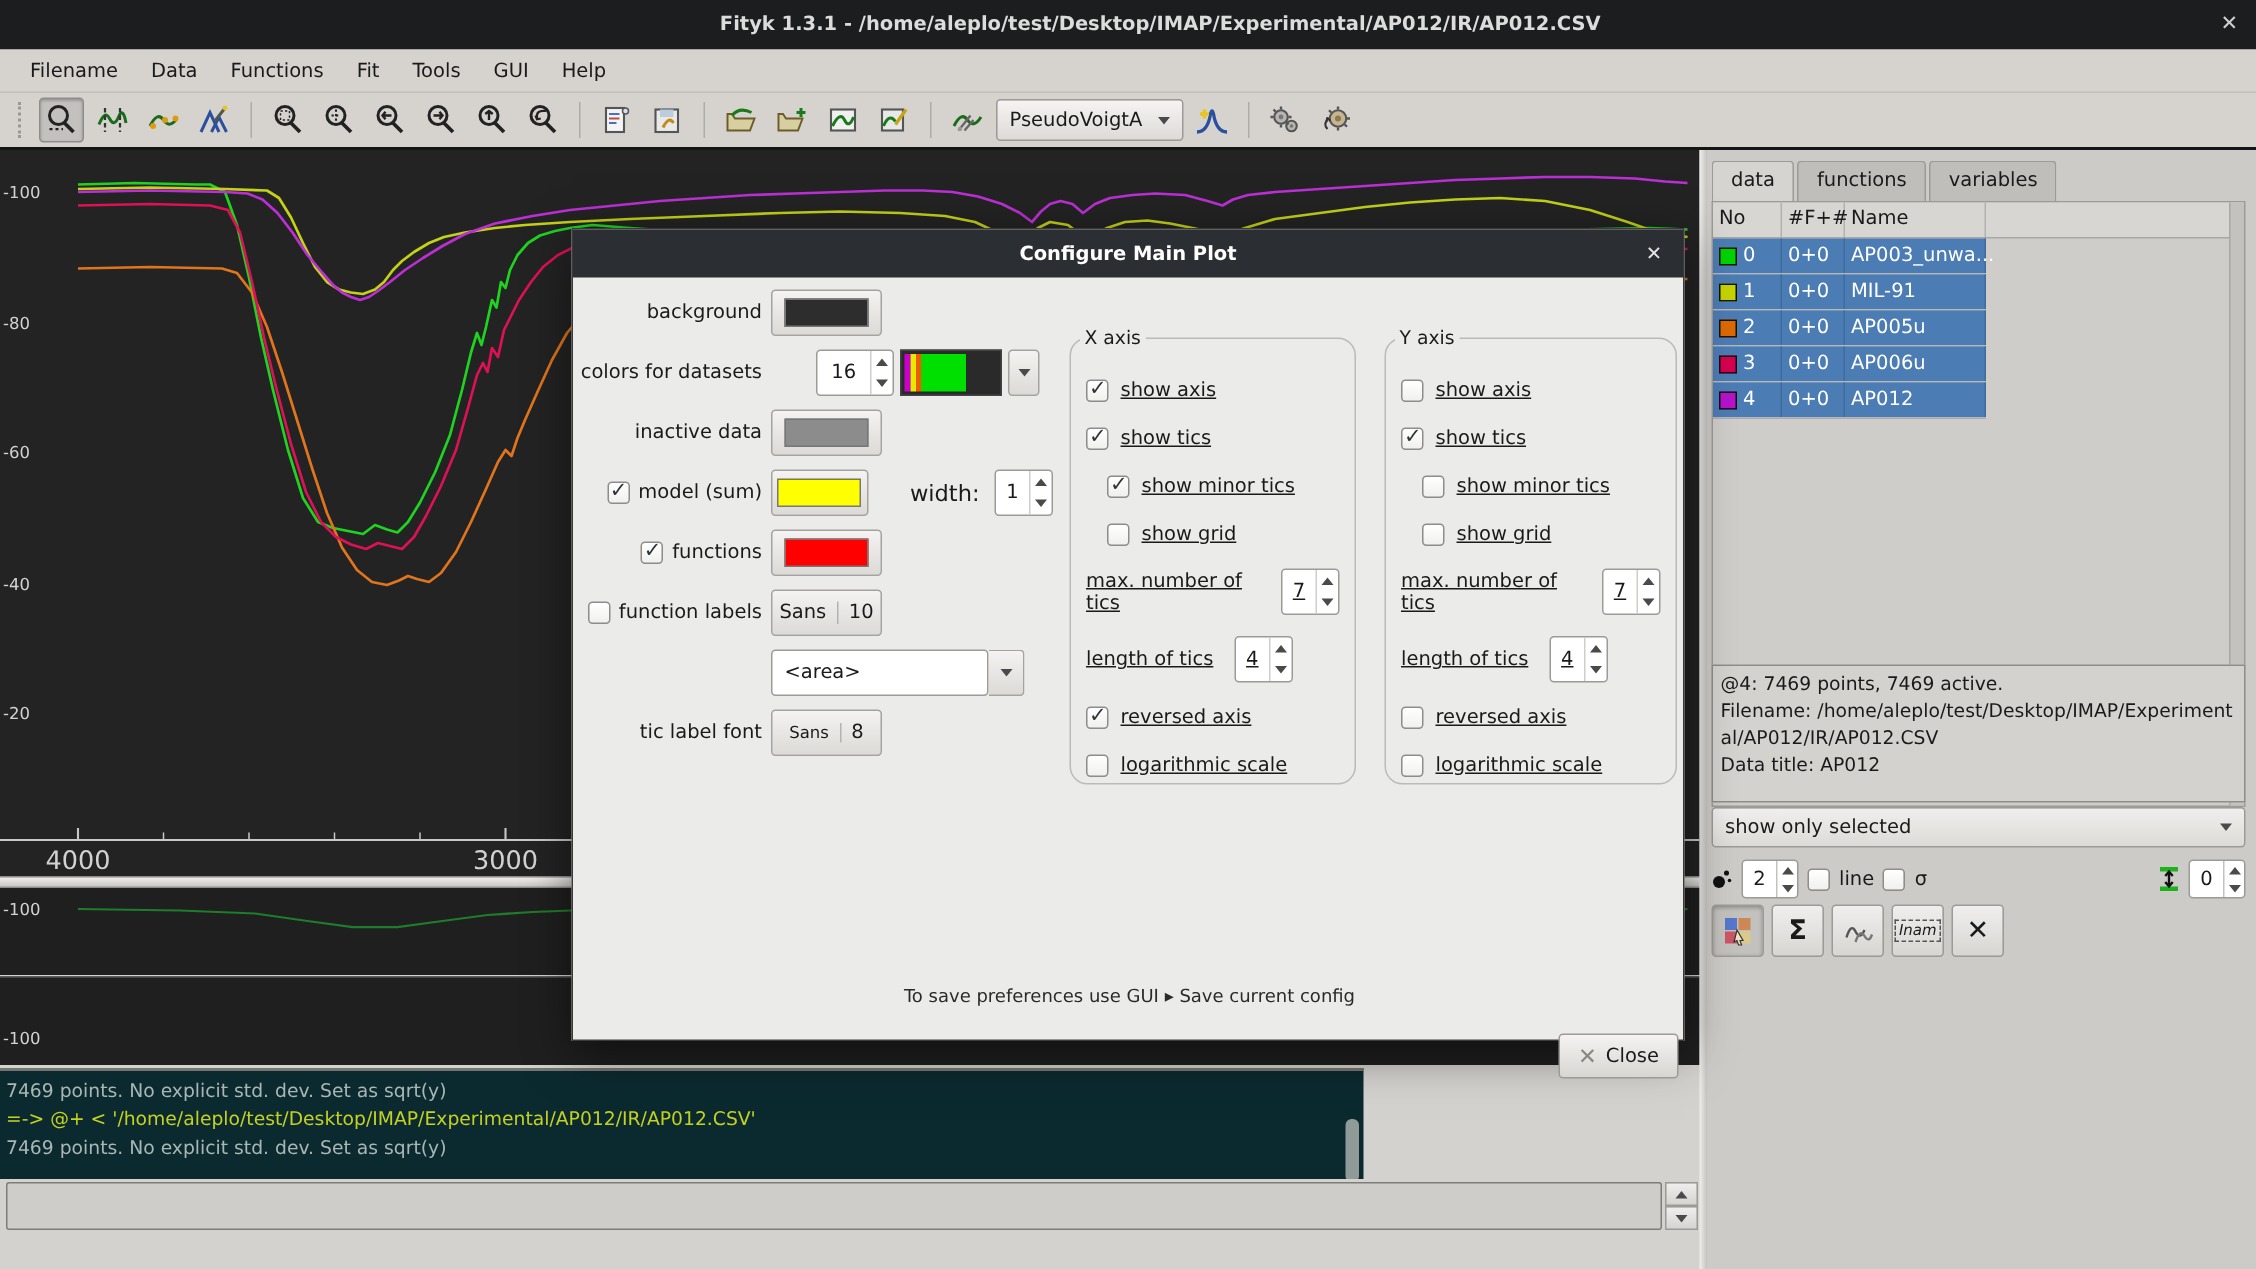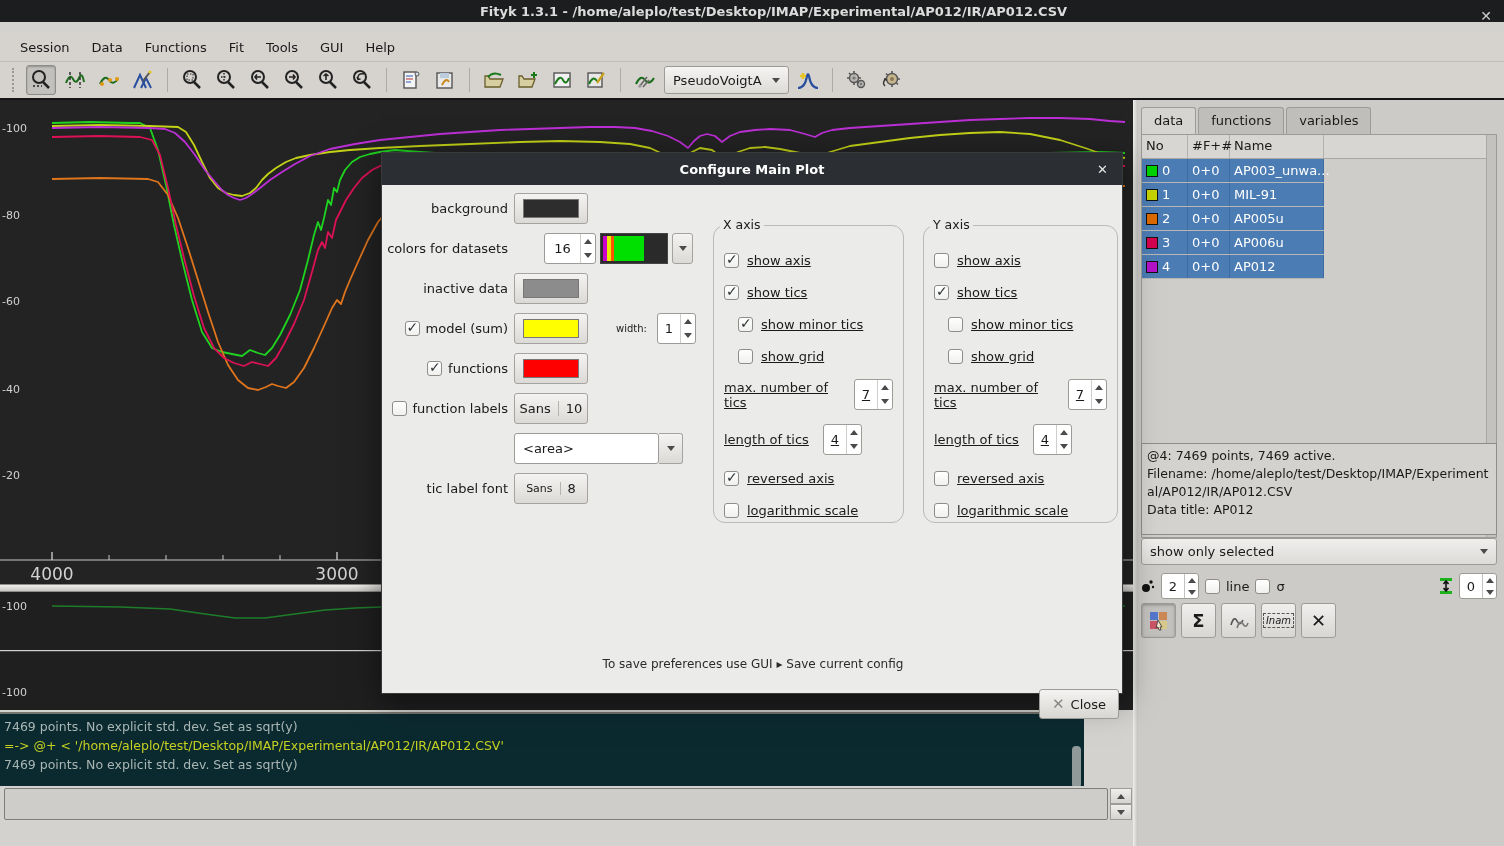--- a/index.html
+++ b/index.html
@@ -1,21 +1,21 @@
 <!DOCTYPE html>
 <html><head>
 <meta charset="utf-8">
 <style>
   * { margin:0; padding:0; box-sizing:border-box; }
   html,body { width:1504px; height:846px; overflow:hidden; }
   body { font-family:"DejaVu Sans", sans-serif; font-size:13px; color:#1a1a1a; background:#d4d2cf; }
   .app { position:relative; width:1504px; height:846px; background:#d4d2cf; }
 
   
-  .titlebar { position:absolute; left:0; top:0; width:1504px; height:22px; background:#1b1d1e; display:flex; align-items:center; justify-content:center;padding-left:43px; }
+  .titlebar { position:absolute; left:0; top:0; width:1504px; height:33px; background:#1b1d1e; display:flex; align-items:center; justify-content:center;padding-left:43px; }
   .titlebar .title { color:#dcdcdc; font-weight:bold; font-size:13px; }
   .titlebar .win-close { position:absolute; right:12px; top:8px; color:#cfcfcf; font-size:14px; cursor:default; }
 
   
   .menubar { position:absolute; left:0; top:33px; width:1504px; height:29px; background:#d6d3cf; display:flex; align-items:center; padding-left:10px; gap:2px; border-bottom:1px solid #c2bfbb; }
   .menubar span { padding:4px 10px; }
 
   
   .toolbar { position:absolute; left:0; top:62px; width:1504px; height:38px; background:#d6d3cf; display:flex; align-items:center; gap:4px; padding-left:12px; border-bottom:2px solid #151515; }
   .tb-handle { width:6px; height:24px; border-left:2px dotted #9a9894; margin-right:4px; }
@@ -32,21 +32,21 @@
   .yt0{top:22px;} .yt1{top:109px;} .yt2{top:195px;} .yt3{top:283px;} .yt4{top:369px;}
   .xtick { position:absolute; top:464px; color:#d2d2d2; font-size:17px; transform:translateX(-50%); }
   .xt0{left:52px;} .xt1{left:337px;}
 
   .hsplit { position:absolute; left:0; top:584px; width:1133px; height:8px; background:linear-gradient(#f0efed,#c9c7c4); border-top:1px solid #8f8d89; border-bottom:1px solid #8f8d89; }
   .aux1 { position:absolute; left:0; top:592px; width:1133px; height:58px; background:#1f1f1f; }
   .aux1 .auxlabel { position:absolute; left:2px; top:8px; color:#d2d2d2; font-size:11px; }
   .aux2 { position:absolute; left:0; top:651px; width:1133px; height:59px; background:#1f1f1f; border-top:1px solid #444; }
   .aux2 .auxlabel { position:absolute; left:2px; top:34px; color:#d2d2d2; font-size:11px; }
 
-  .console { position:absolute; left:0; top:712px; width:1084px; height:74px; background:#0b2a30; border-top:2px solid #77756f; padding:3px 0 0 4px; overflow:hidden; }
+  .console { position:absolute; left:0; top:712px; width:909px; height:74px; background:#0b2a30; border-top:2px solid #77756f; padding:3px 0 0 4px; overflow:hidden; }
   .console .line { font-size:12.5px; line-height:19px; color:#a9b6b4; white-space:nowrap; }
   .console .line.command { color:#c5d121; }
   .console .vscroll { position:absolute; right:3px; top:32px; width:9px; height:42px; background:#8f9a99; border-radius:4px; }
 
   .cmd-row { position:absolute; left:0; top:788px; width:1133px; height:33px; }
   .cmd-input { position:absolute; left:4px; top:0; width:1104px; height:32px; background:#cfcdc9; border:1px solid #7f7d79; border-radius:2px; font-family:"DejaVu Sans",sans-serif; font-size:13px; padding:0 6px; color:#1a1a1a; }
   .cmd-spins { position:absolute; left:1110px; top:0; width:22px; height:32px; display:flex; flex-direction:column; }
   .cmd-spins .sbtn { flex:1; background:linear-gradient(#efeeec,#d6d4d1); border:1px solid #9d9b97; display:flex; align-items:center; justify-content:center; }
   .tri-up { width:0; height:0; border-left:4px solid transparent; border-right:4px solid transparent; border-bottom:5px solid #4a4a4a; }
   .tri-dn { width:0; height:0; border-left:4px solid transparent; border-right:4px solid transparent; border-top:5px solid #4a4a4a; }
@@ -134,21 +134,21 @@
 <body>
 
 <div class="app">
 
   <div class="titlebar">
     <span class="title">Fityk 1.3.1 - /home/aleplo/test/Desktop/IMAP/Experimental/AP012/IR/AP012.CSV</span>
     <span class="win-close">✕</span>
   </div>
 
   <div class="menubar">
-    <span>Session</span>
+    <span>Filename</span>
     <span>Data</span>
     <span>Functions</span>
     <span>Fit</span>
     <span>Tools</span>
     <span>GUI</span>
     <span>Help</span>
   </div>
 
   <div class="toolbar">
     <div class="tb-handle"></div>
@@ -559,21 +559,21 @@
             </div>
         </div>
         <div class="drow2">
           <span class="dlabel">
               <span class="cb checked"></span>
               <span>model (sum)</span>
             </span>
           <div class="color-btn">
               <span class="sw" style="background-color: rgb(255, 255, 0);"></span>
             </div>
-          <span style="margin-left:28px; font-size:10px;">width:</span>
+          <span style="margin-left:28px; font-size:15px;">width:</span>
           <div class="spinbox" style="margin-left:10px;">
             <span class="v" style="width:22px;">1</span>
             <div class="ar">
                 <div>
                   <span class="tri-up"></span>
                 </div>
                 <div>
                   <span class="tri-dn"></span>
                 </div>
               </div>

